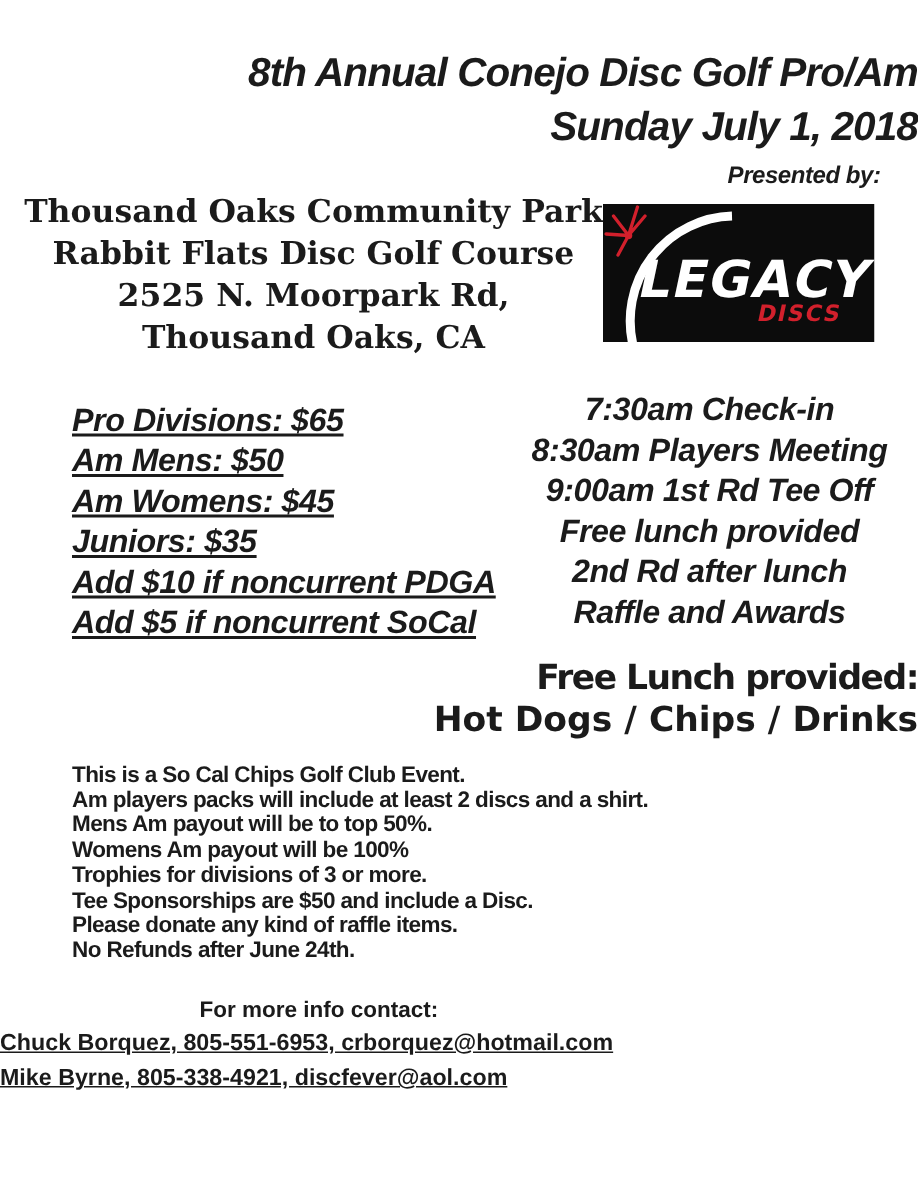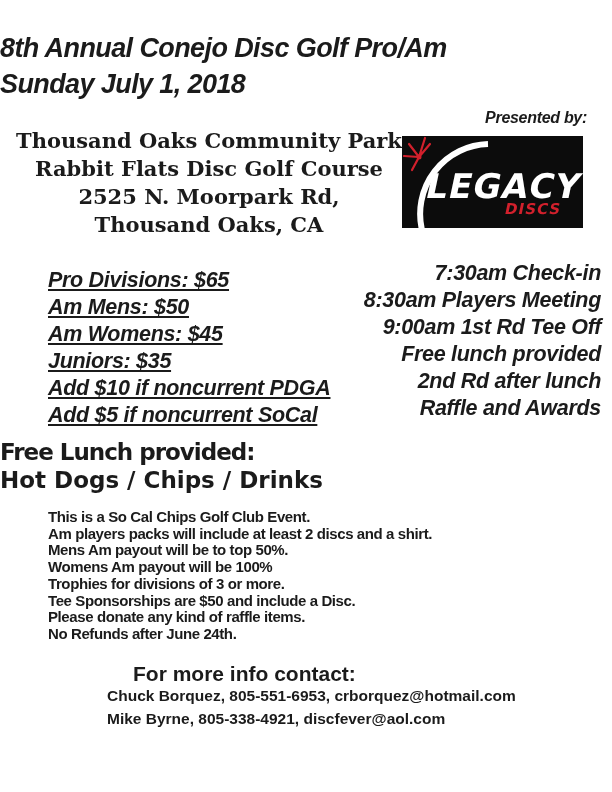--- a/index.html
+++ b/index.html
@@ -1,21 +1,21 @@
 <!DOCTYPE html>
 <html style="--text: #1b1b1b; --page-bg: #ffffff; --logo-bg: #0c0c0c; --logo-red: #d2202c; --logo-white: #ffffff;"><head>
 <meta charset="utf-8">
 <style>
   html,body{margin:0;padding:0;background:#ffffff;}
   .page{
     position:relative;width:612px;height:792px;overflow:hidden;
     background:var(--page-bg,#ffffff);color:var(--text,#1b1b1b);
   }
   .title-block{
-    position:absolute;top:30px;left:0;right:0;text-align:left;
+    position:absolute;top:30px;left:0;right:0;text-align:right;
     font:italic 700 27px/36px "Liberation Sans",sans-serif;letter-spacing:-0.6px;
   }
   .venue{
     position:absolute;top:127px;left:6px;width:406px;text-align:center;
     font:700 21px/28px "DejaVu Serif",serif;
   }
   .presented{
     position:absolute;top:108px;left:406px;width:181px;text-align:right;
     font:italic 700 16px/20px "Liberation Sans",sans-serif;letter-spacing:-0.3px;
   }
@@ -25,35 +25,35 @@
   .logo-arc{fill:none;stroke:var(--logo-white,#fff);stroke-width:6;}
   .logo-spark{stroke:var(--logo-red,#d2202c);stroke-width:2.2;stroke-linecap:round;fill:none;}
   .logo-spark-dot{fill:var(--logo-red,#d2202c);stroke:none;}
   .logo-word{font:700 34px "DejaVu Sans",sans-serif;fill:var(--logo-white,#fff);letter-spacing:1px;}
   .logo-sub{font:700 15px "DejaVu Sans",sans-serif;fill:var(--logo-red,#d2202c);letter-spacing:1px;}
   .fees{
     position:absolute;top:267px;left:48px;
     font:italic 700 21.5px/27px "Liberation Sans",sans-serif;letter-spacing:-0.3px;text-decoration:underline;
   }
   .schedule{
-    position:absolute;top:260px;left:345px;width:256px;text-align:right;
+    position:absolute;top:260px;left:345px;width:256px;text-align:center;
     font:italic 700 21.5px/27px "Liberation Sans",sans-serif;letter-spacing:-0.3px;
   }
   .lunch{
-    position:absolute;top:438px;left:0;right:0;text-align:left;
+    position:absolute;top:438px;left:0;right:0;text-align:right;
     font:700 23px/28px "DejaVu Sans",sans-serif;
   }
   .lunch-heading{letter-spacing:-1px;}
   .details{
     position:absolute;top:509px;left:48px;
     font:700 15px/16.7px "Liberation Sans",sans-serif;letter-spacing:-0.4px;
   }
   .contact{position:absolute;top:664px;left:0;font-family:"Liberation Sans",sans-serif;}
-  .contact-heading{margin-left:133px;font-weight:700;font-size:21px;line-height:20px;}
-  .contact-line{margin-left:107px;font-weight:700;font-size:15.5px;line-height:23px;}
+  .contact-heading{margin-left:133px;font-weight:700;font-size:15px;line-height:20px;}
+  .contact-line{font-weight:700;font-size:15.5px;line-height:23px;text-decoration:underline;}
 </style>
 </head>
 <body>
 
 <div class="page">
 
   <header class="title-block">
     <div>8th Annual Conejo Disc Golf Pro/Am</div>
     <div>Sunday July 1, 2018</div>
   </header>

